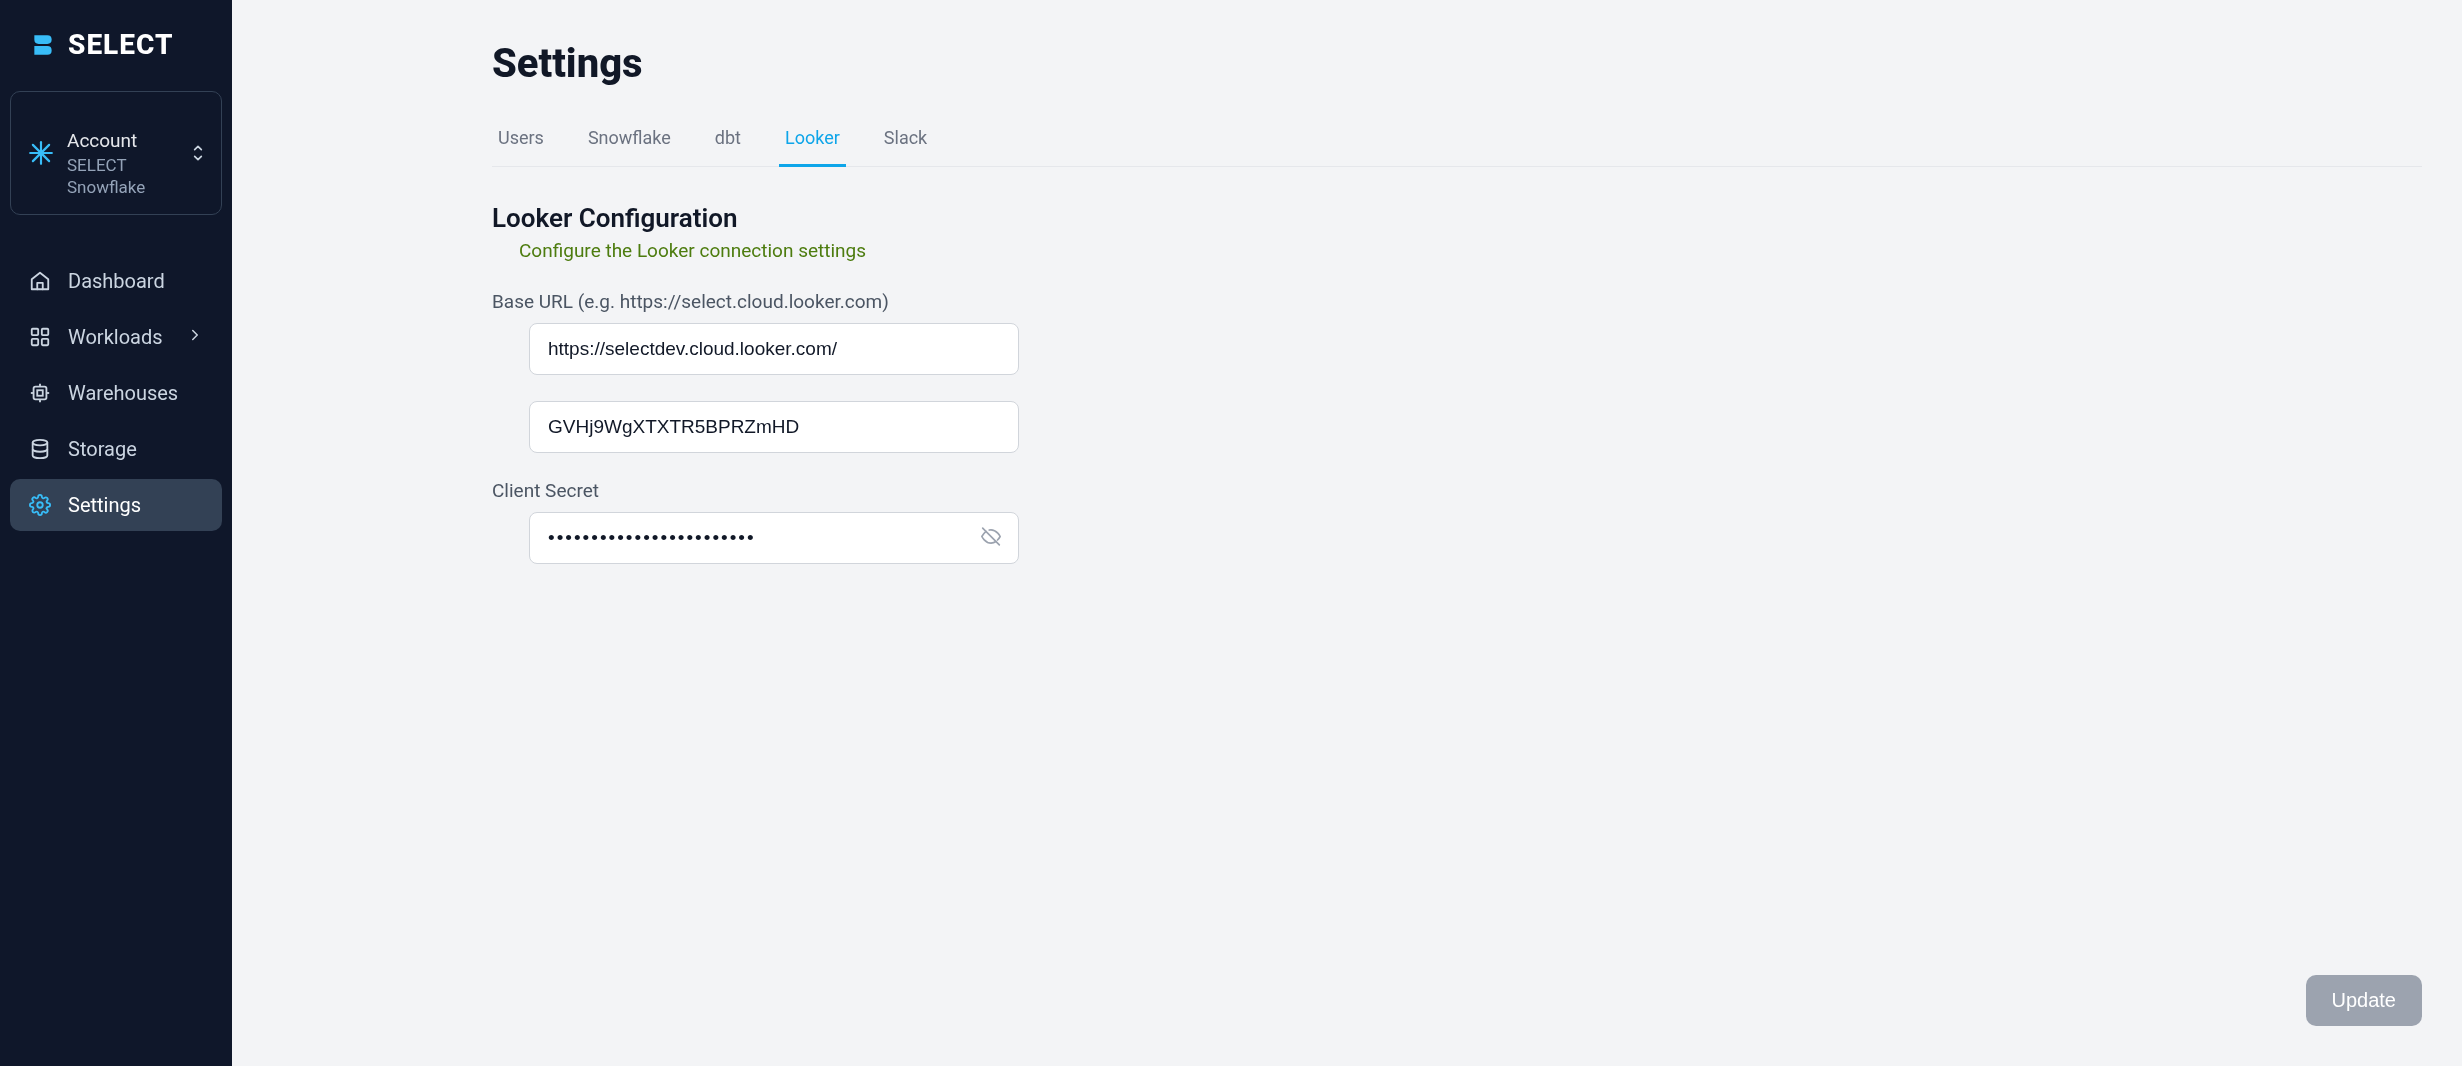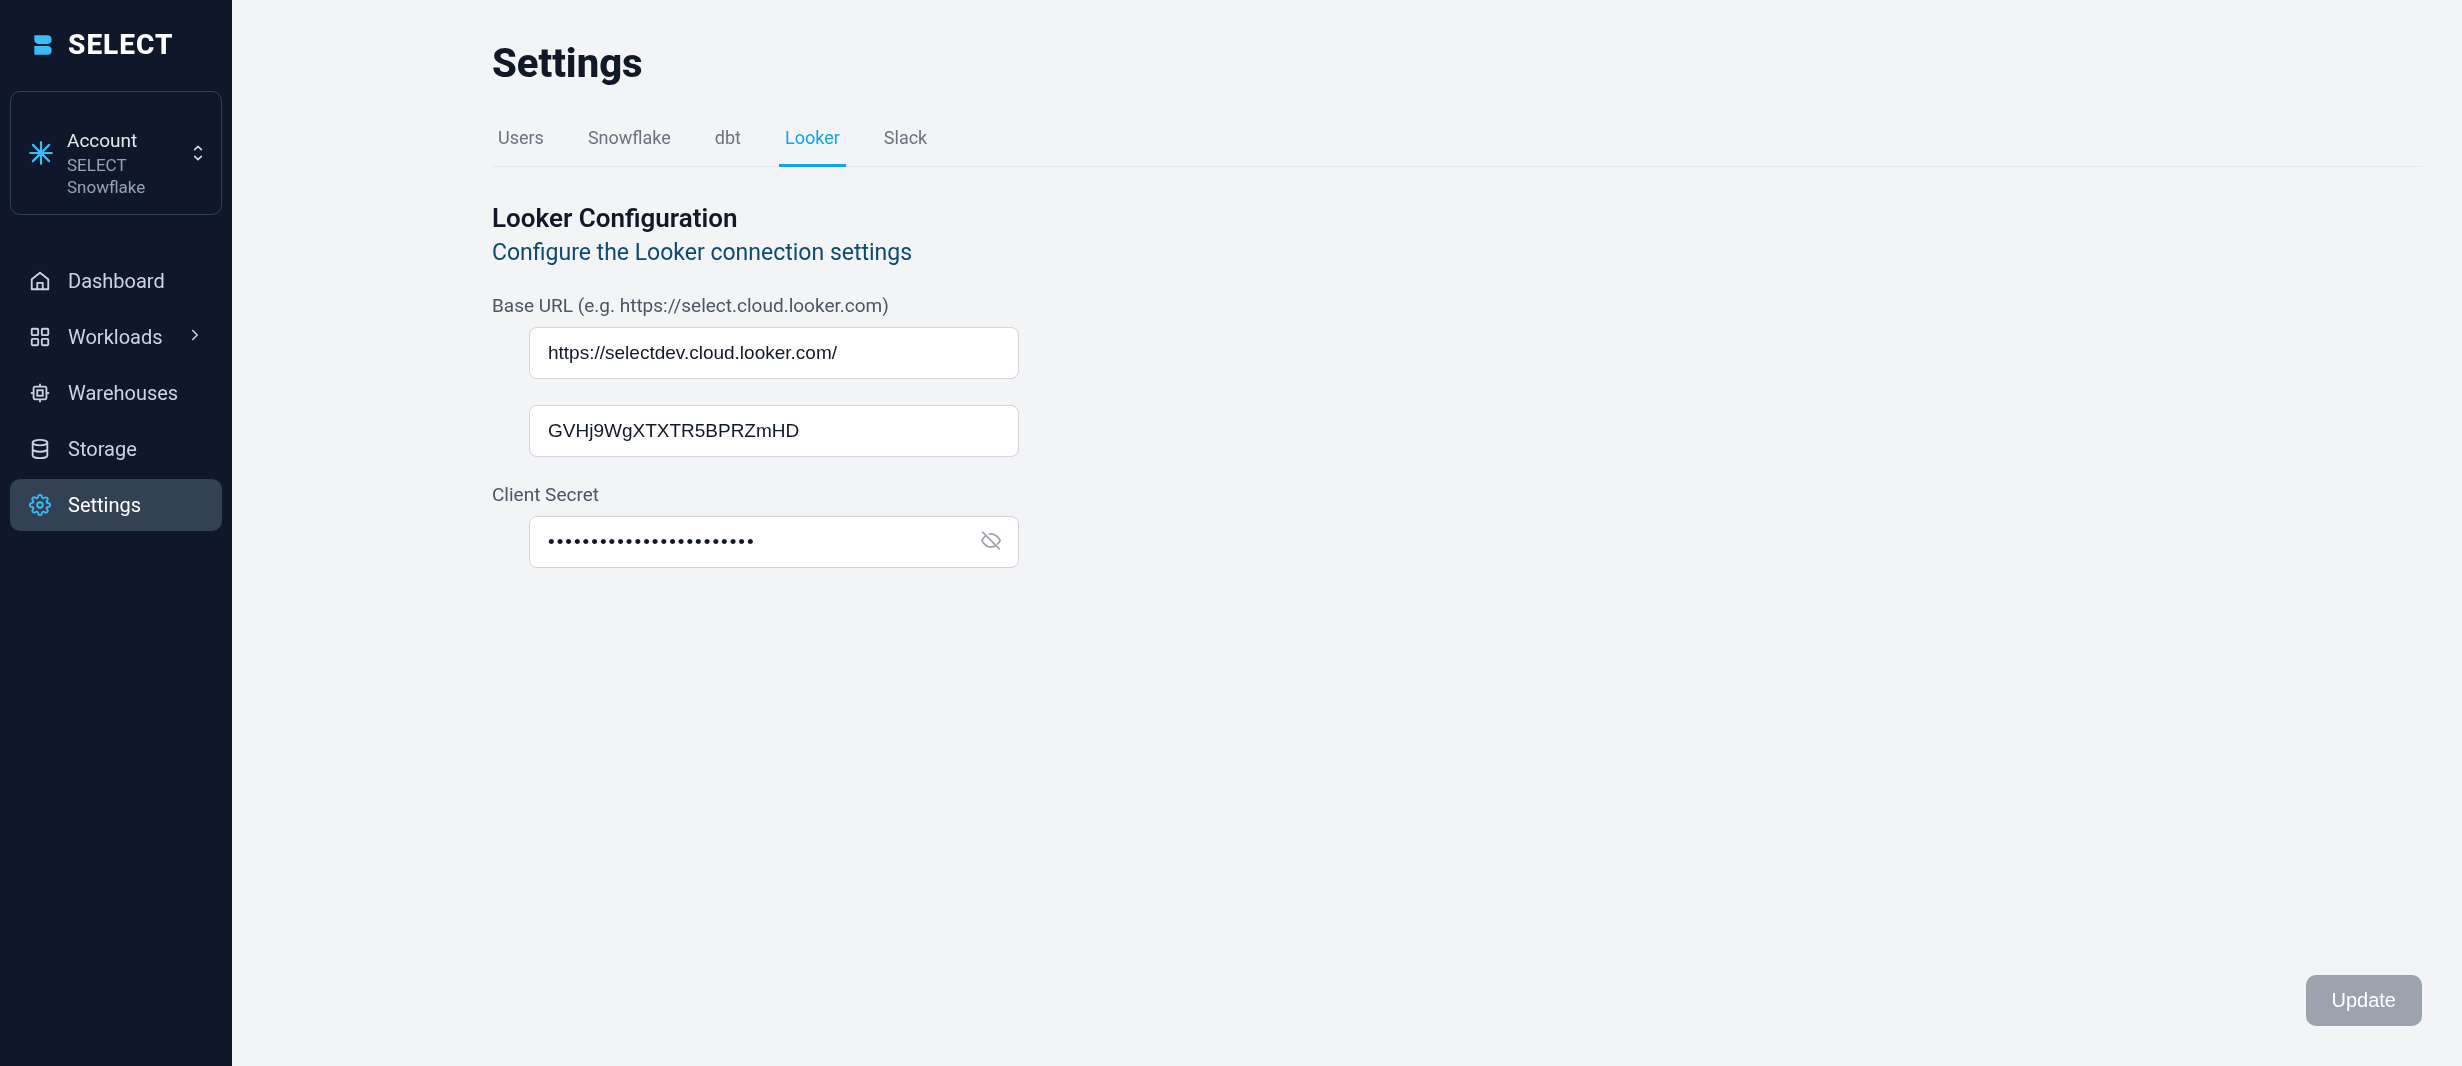--- a/index.html
+++ b/index.html
@@ -107,23 +107,24 @@
       color:#0ea5e9;
       border-bottom-color:#0ea5e9;
     }
     .section-title {
       font-size:26px;
       font-weight:600;
       color:#111827;
       margin-bottom:6px;
     }
     .section-sub {
-      font-size:23px;
-      color:#0c4a6e;
+      font-size:19px;
+      color:#4d7c0f;
       margin-bottom:28px;
+      margin-left:27px;
     }
     .form-group { margin-bottom:26px; }
     .form-label {
       font-size:19px;
       color:#4b5563;
       margin-bottom:10px;
       display:block;
     }
     .input-wrap {
       position:relative;

